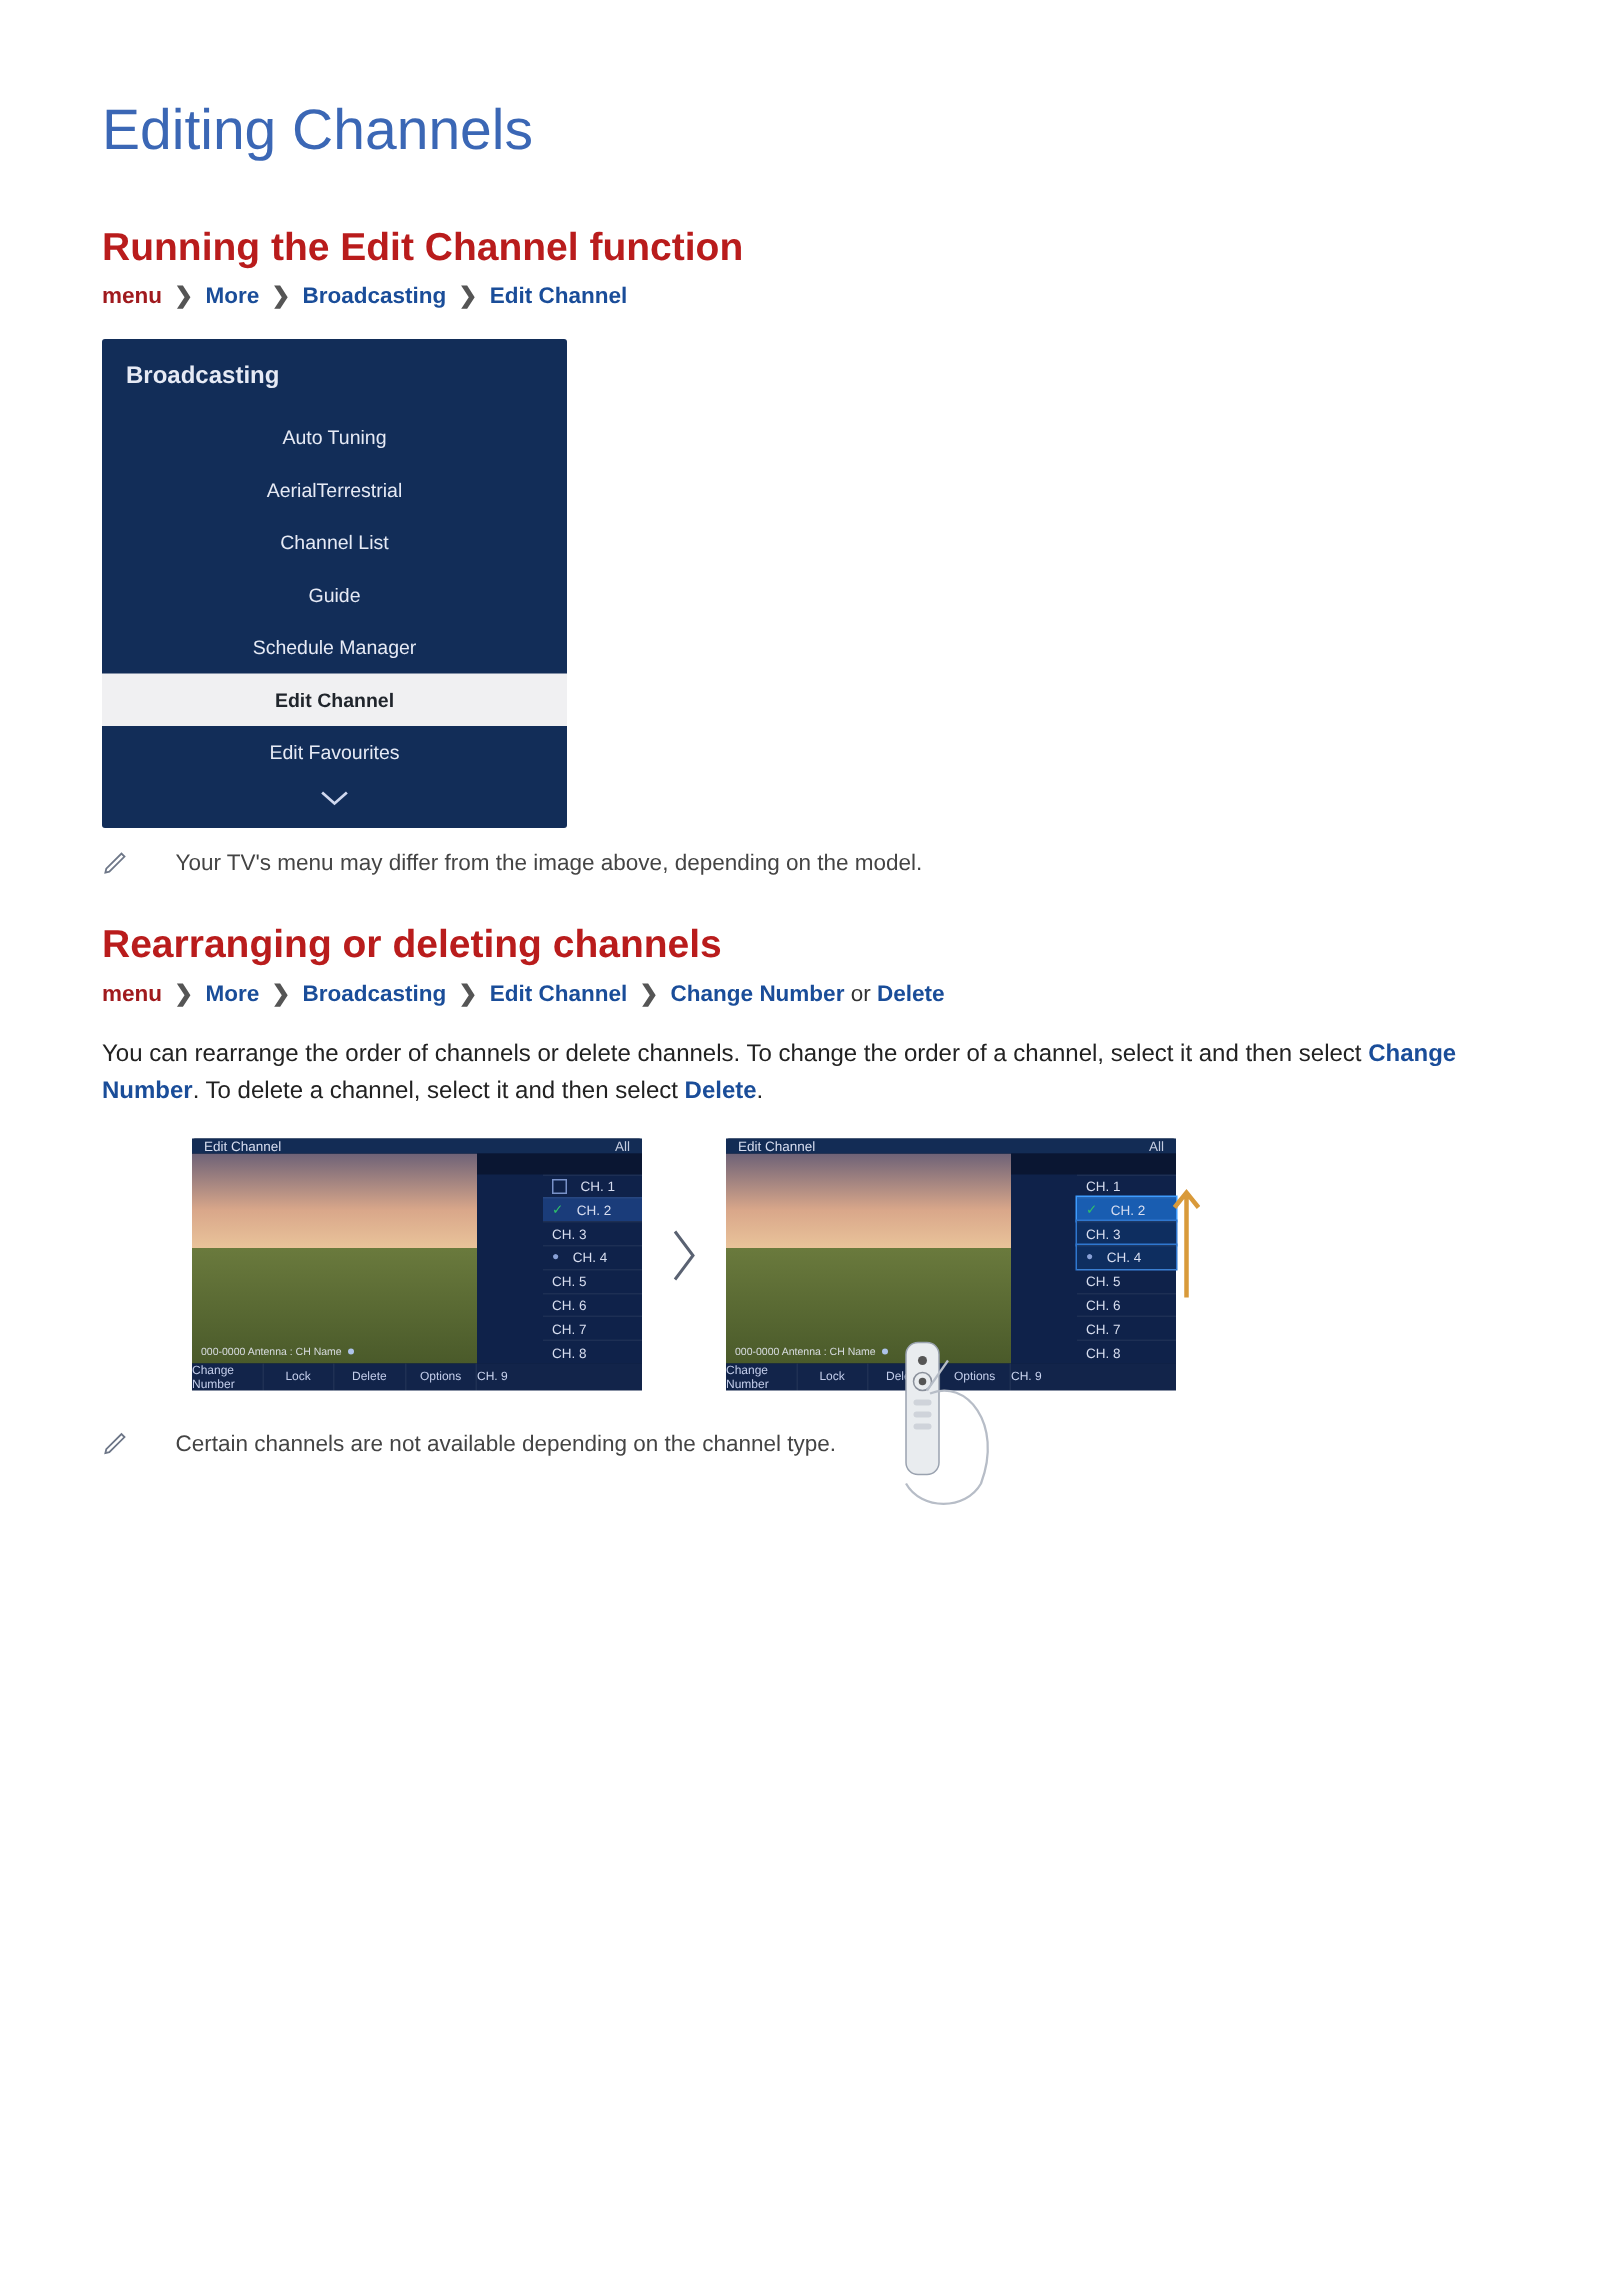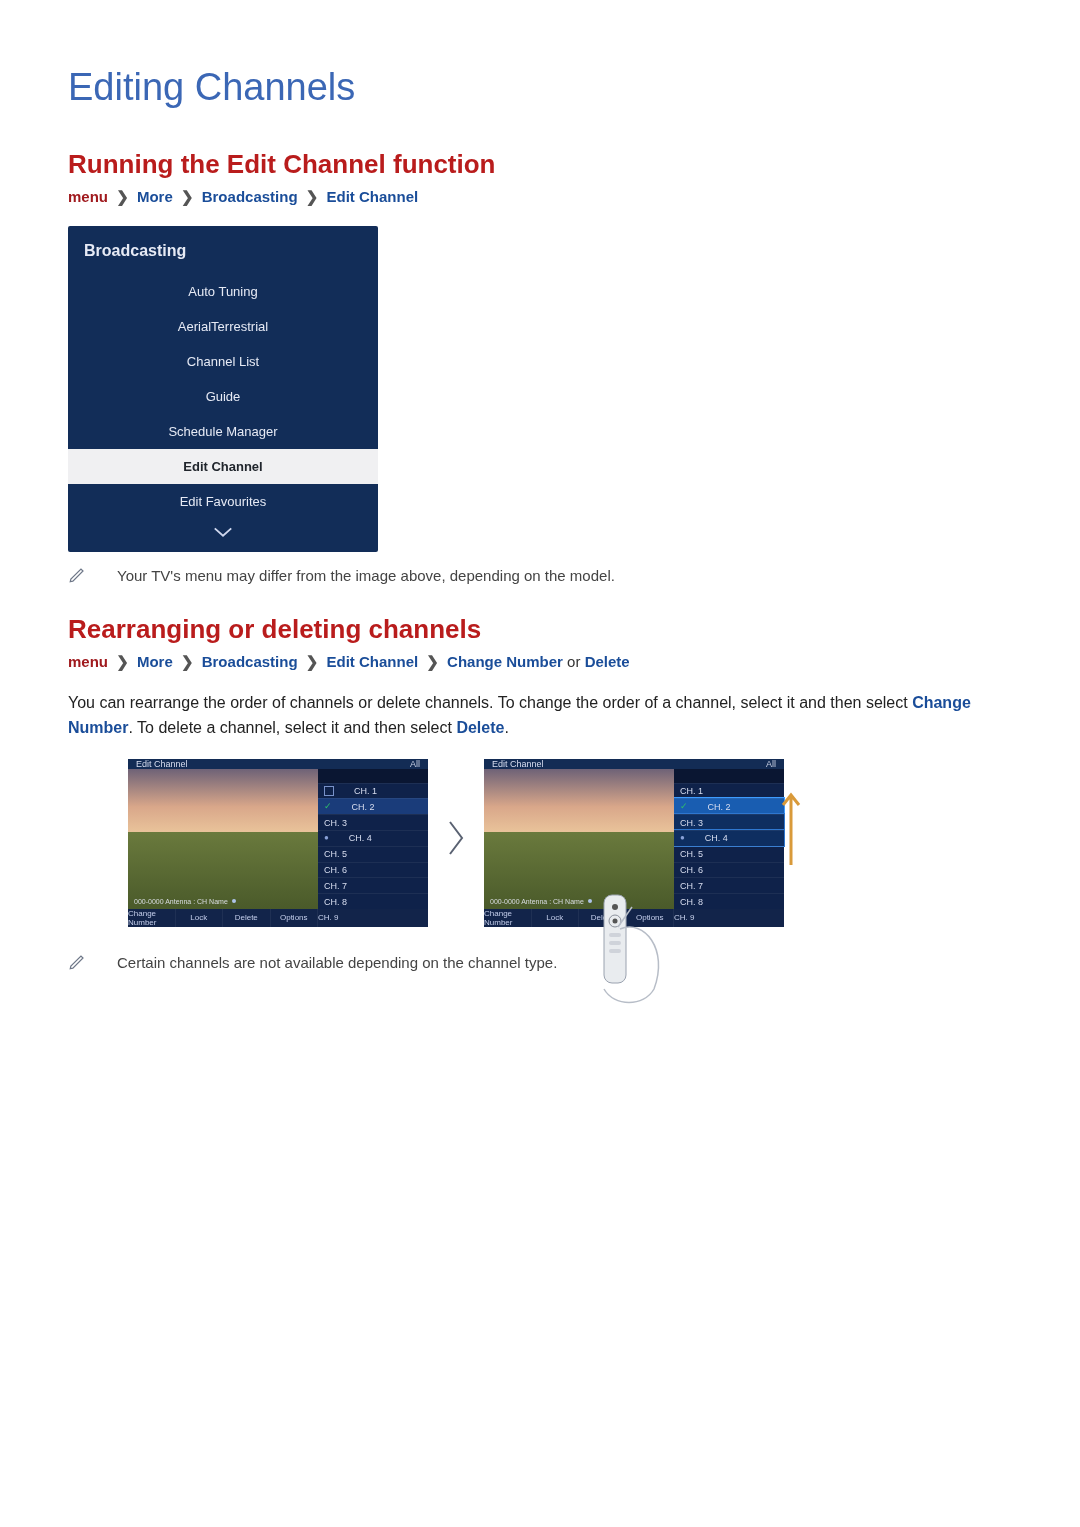--- a/index.html
+++ b/index.html
@@ -131,23 +131,24 @@
   .shot .info .dot { width:4px; height:4px; background:#b9cfff; border-radius:50%; display:inline-block; }
   .shot .list {
     width: 110px;
     background: #0f224a;
     display: flex;
     flex-direction: column;
   }
   .shot .list .hdr { height:14px; background:#0a1632; }
   .shot .list .item {
     height: 14.8px;
-    display:flex; align-items:center; gap:20px;
+    display:flex; align-items:center; gap:9px;
     padding: 0 6px;
     border-top: 1px solid rgba(255,255,255,.06);
+    margin-left: 44px;
   }
   .shot .list .item .chk  { width:8px; height:8px; border:1px solid #7992c9; display:inline-block; }
   .shot .list .item .tick { color:#2fbf6a; font-size:9px; line-height:1; }
   .shot .list .item .lock { color:#88a0d6; font-size:8px; line-height:1; }
   .shot .list .item.sel1  { background:#1a3c7a; }
   .shot .list .item.sel2  { background:#195db1; outline:1px solid #3e9cff; }
   .shot .list .item.seld  { background:#0e2e60; outline:1px solid #2f77cf; }
   .shot .foot {
     height: 28px;
     background: #12244a;

